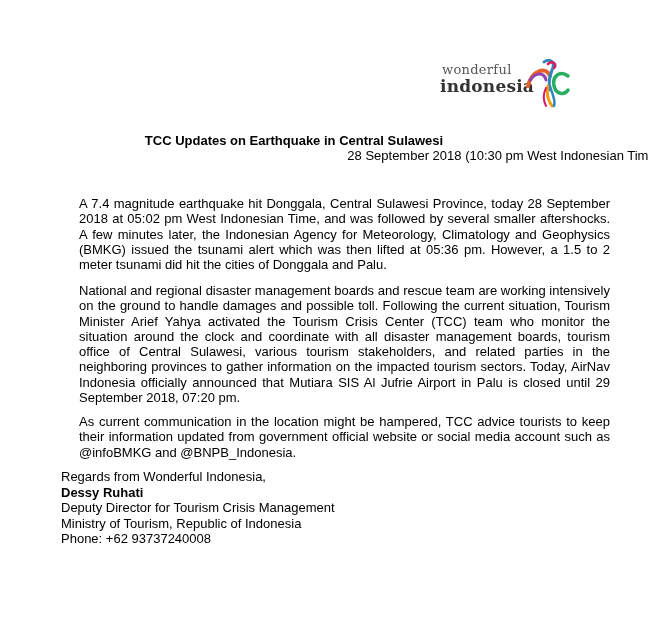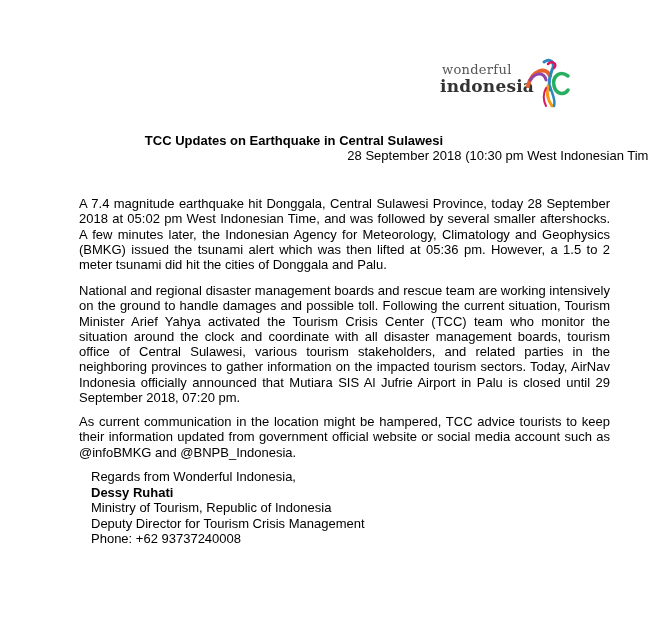--- a/index.html
+++ b/index.html
@@ -14,21 +14,21 @@
   .title { position: absolute; top: 133px; left: 0; width: 588px; text-align: center;
            font-size: 13px; font-weight: bold; }
   .subtitle { position: absolute; top: 148px; left: 12px; width: 648px; text-align: right;
               font-size: 13px; }
   .para { position: absolute; left: 61px; width: 531px; font-size: 13px; line-height: 15.3px;
           text-align: justify; margin: 18px; }
   .p1 { top: 178px; }
   .p2 { top: 265px; }
   .p3 { top: 396px; }
   .sig { position: absolute; left: 61px; top: 469px; font-size: 13px; line-height: 15.6px; }
-  .sig div { white-space: nowrap; margin-left: 30px; }
+  .sig div { white-space: nowrap; }
   .sig .name { font-weight: bold; }
 </style>
 </head>
 <body>
 
 <div class="logo">
   <span class="w1">wonderful</span>
   <span class="w2">indonesia</span>
   <svg width="50" height="52" viewBox="0 0 50 52">
     <path d="M4 30 C 8 14, 22 10, 26 20" stroke="#e8612c" stroke-width="4" fill="none" stroke-linecap="round"></path>
@@ -45,16 +45,16 @@
 <div class="title">TCC Updates on Earthquake in Central Sulawesi</div>
 <div class="subtitle">28 September 2018 (10:30 pm West Indonesian Time)</div>
 
 <p class="para p1">A 7.4 magnitude earthquake hit Donggala, Central Sulawesi Province, today 28 September 2018 at 05:02 pm West Indonesian Time, and was followed by several smaller aftershocks. A few minutes later, the Indonesian Agency for Meteorology, Climatology and Geophysics (BMKG) issued the tsunami alert which was then lifted at 05:36 pm. However, a 1.5 to 2 meter tsunami did hit the cities of Donggala and Palu.</p>
 <p class="para p2">National and regional disaster management boards and rescue team are working intensively on the ground to handle damages and possible toll. Following the current situation, Tourism Minister Arief Yahya activated the Tourism Crisis Center (TCC) team who monitor the situation around the clock and coordinate with all disaster management boards, tourism office of Central Sulawesi, various tourism stakeholders, and related parties in the neighboring provinces to gather information on the impacted tourism sectors. Today, AirNav Indonesia officially announced that Mutiara SIS Al Jufrie Airport in Palu is closed until 29 September 2018, 07:20 pm.</p>
 <p class="para p3">As current communication in the location might be hampered, TCC advice tourists to keep their information updated from government official website or social media account such as @infoBMKG and @BNPB_Indonesia.</p>
 
 <div class="sig">
   <div>Regards from Wonderful Indonesia,</div>
   <div class="name">Dessy Ruhati</div>
+  <div>Deputy Director for Tourism Crisis Management</div>
   <div>Ministry of Tourism, Republic of Indonesia</div>
-  <div>Deputy Director for Tourism Crisis Management</div>
   <div>Phone: +62 93737240008</div>
 </div>
 
 </body></html>

